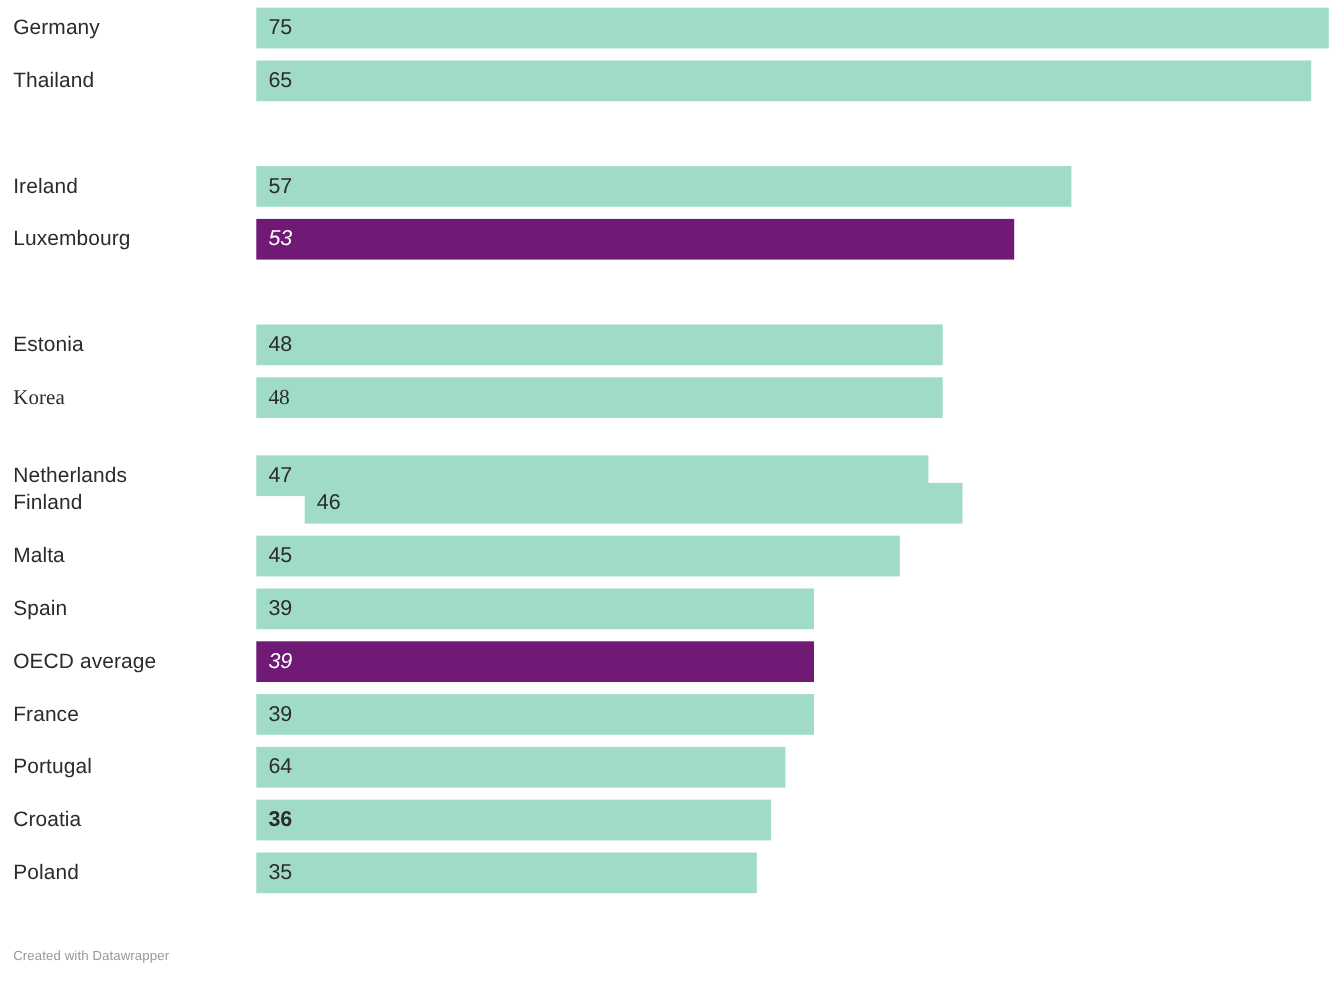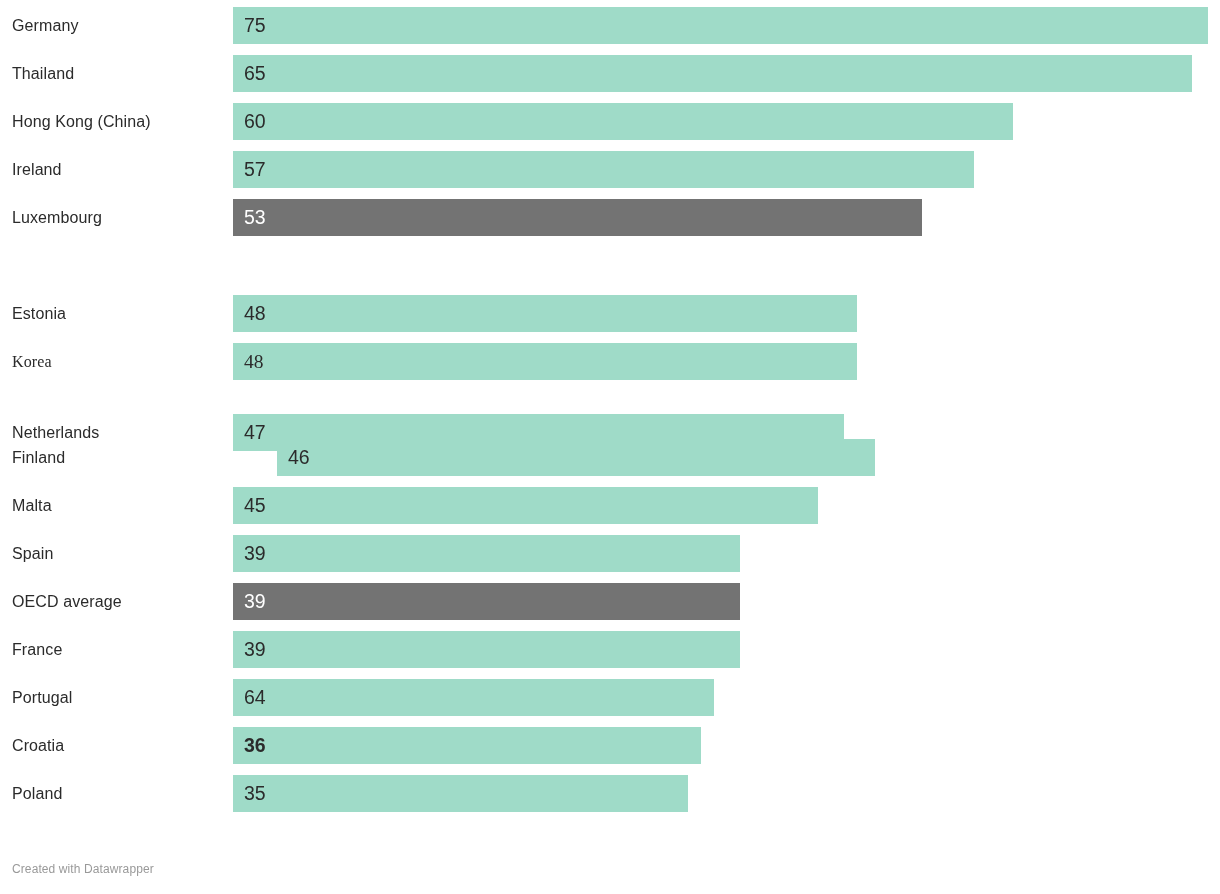--- a/index.html
+++ b/index.html
@@ -32,40 +32,41 @@
     left: 0;
     width: 1220px;
     height: 37px;
   }
   .row-label {
     position: absolute;
     left: 12px;
     top: 0;
     height: 37px;
     line-height: 37px;
-    font-size: 16px;
+    font-size: 19px;
     color: #2b2b2b;
     white-space: nowrap;
     letter-spacing: 0.1px;
   }
   .bar-track {
     position: absolute;
     left: 233px;
     top: 0;
     height: 37px;
   }
   .bar-fill {
     position: absolute;
     left: 0;
     top: 0;
     height: 37px;
     background: #9fdbc8;
   }
   .bar-fill.is-highlight {
-    background: #737373;
+    background: #701a75;
+    font-style: italic;
   }
   .bar-value {
     position: absolute;
     left: 11px;
     top: 0;
     height: 37px;
     line-height: 37px;
     font-size: 19.5px;
     color: #2b2b2b;
     white-space: nowrap;
@@ -97,28 +98,20 @@
         </div>
       </div>
       <div class="bar-row" style="top: 55px;">
         <div class="row-label">Thailand</div>
         <div class="bar-track" style="width: 987px;">
           <div class="bar-fill" style="width: 959px;">
             <div class="bar-value">65</div>
           </div>
         </div>
       </div>
-      <div class="bar-row" style="top: 103px;">
-        <div class="row-label">Hong Kong (China)</div>
-        <div class="bar-track" style="width: 987px;">
-          <div class="bar-fill" style="width: 780px;">
-            <div class="bar-value">60</div>
-          </div>
-        </div>
-      </div>
       <div class="bar-row" style="top: 151px;">
         <div class="row-label">Ireland</div>
         <div class="bar-track" style="width: 987px;">
           <div class="bar-fill" style="width: 741px;">
             <div class="bar-value">57</div>
           </div>
         </div>
       </div>
       <div class="bar-row" style="top: 199px;">
         <div class="row-label">Luxembourg</div>

